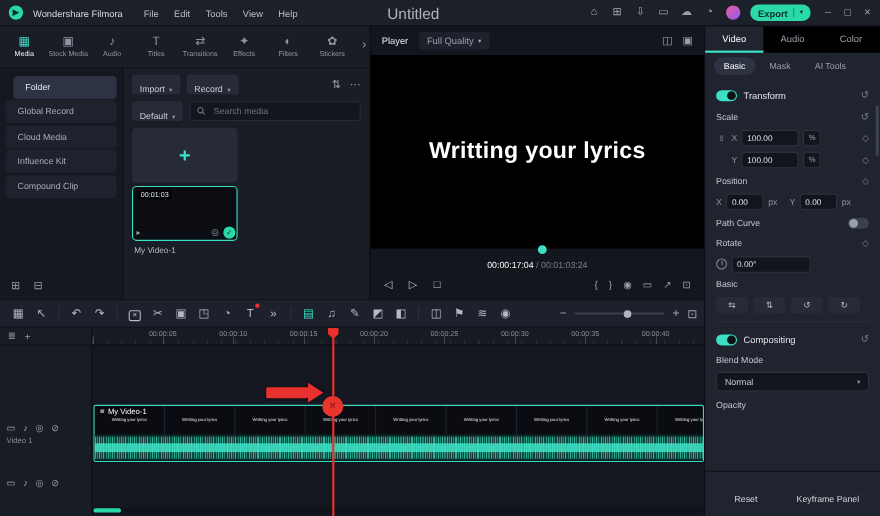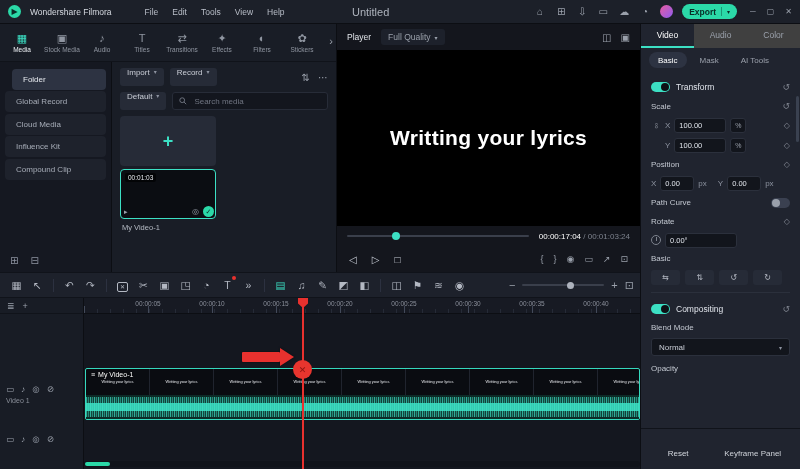--- a/index.html
+++ b/index.html
@@ -3,23 +3,23 @@
 <meta charset="utf-8">
 <style>
   html,body{margin:0;padding:0;background:#0c0e13;}
   *{box-sizing:border-box;font-family:"Liberation Sans","DejaVu Sans",sans-serif;}
   .app{position:relative;width:800px;height:469px;background:#14161d;color:#c8ccd4;overflow:hidden;font-size:9px;-webkit-font-smoothing:antialiased;}
 
   
   .titlebar{height:24px;background:#1c2029;display:flex;align-items:center;padding:0 8px;gap:9px;position:relative;border-bottom:1px solid #0c0e13;}
   .logo{width:13px;height:13px;border-radius:50%;background:#2bd9a8;color:#0a2d27;display:grid;place-items:center;font-size:8px;font-weight:bold;}
   .appname{font-size:8.5px;color:#d6dae1;white-space:nowrap;}
-  .menus{display:flex;gap:14px;margin-left:24px;}
+  .menus{display:flex;gap:14px;margin-left:10px;}
   .menu-item{color:#b9bec8;font-size:8.5px;}
-  .tb-title{position:absolute;left:352px;top:0;height:24px;display:flex;align-items:center;color:#aeb3bd;font-size:11px;}
+  .tb-title{position:absolute;left:352px;top:0;height:24px;display:flex;align-items:center;color:#aeb3bd;font-size:14px;}
   .tb-right{margin-left:auto;display:flex;align-items:center;gap:9px;}
   .q-icon{color:#9aa0ab;font-size:10px;width:12px;text-align:center;}
   .avatar{width:13px;height:13px;border-radius:50%;background:linear-gradient(135deg,#e85ca0,#8e5cf0);}
   .export-pill{height:15px;border-radius:8px;background:#2bd9a8;color:#0a2d27;display:flex;align-items:center;padding:0 7px;gap:5px;font-size:8.5px;font-weight:bold;}
   .export-pill .sep{width:1px;height:9px;background:rgba(10,45,39,.4);}
   .win-controls{display:flex;gap:11px;margin-left:4px;}
   .win-btn{color:#9aa0ab;font-size:8px;}
 
   
   .app-body{display:flex;height:445px;}
@@ -36,21 +36,21 @@
   .tab-overflow{position:absolute;right:3px;top:11px;color:#9aa0ab;font-size:11px;}
   .media-row{flex:1;display:flex;min-height:0;}
   .m-sidebar{width:112px;background:#151821;border-right:1px solid #0c0e13;padding-top:5px;display:flex;flex-direction:column;}
   .side-item{height:21px;display:flex;align-items:center;gap:4px;margin:1.5px 5px;padding:0 7px;border-radius:4px;background:#1e222c;color:#a7adb8;font-size:8px;white-space:nowrap;overflow:hidden;}
   .side-item .caret{font-size:7px;color:#7d828d;}
   .side-item.indent{margin-left:12px;}
   .side-item.active{background:#2d3342;color:#e6e9ee;}
   .sidebar-footer{margin-top:auto;display:flex;gap:12px;padding:6px 10px;color:#8d93a0;font-size:10px;}
   .media-content{flex:1;display:flex;flex-direction:column;padding:6px 8px;min-width:0;}
   .mc-row{display:flex;align-items:center;gap:6px;margin-bottom:6px;}
-  .btn-dark{background:#262b37;border-radius:3px;height:18px;padding:0 7px;font-size:8px;color:#c9cdd6;display:flex;align-items:flex-start;gap:4px;white-space:nowrap;}
+  .btn-dark{background:#262b37;border-radius:3px;height:18px;padding:0 7px;font-size:8px;color:#c9cdd6;display:flex;align-items:flex-end;gap:4px;white-space:nowrap;}
   .btn-dark .caret{font-size:6px;color:#8d93a0;}
   .mc-icons{margin-left:auto;display:flex;gap:8px;color:#9aa0ab;font-size:10px;}
   .search-box{flex:1;height:18px;background:#13161e;border:1px solid #272c38;border-radius:3px;display:flex;align-items:center;padding:0 6px;gap:5px;min-width:0;}
   .search-box svg{flex:0 0 auto;}
   .search-box input{background:transparent;border:0;outline:0;color:#c9cdd6;font-size:8px;width:100%;}
   .search-box input::placeholder{color:#6f7480;}
   .tiles{display:flex;flex-direction:column;gap:3px;overflow:hidden;}
   .tile{width:96px;height:50px;background:#262b37;border-radius:4px;position:relative;display:grid;place-items:center;flex:0 0 auto;}
   .tile-caption{font-size:7.5px;color:#b6bbc4;margin:1px 0 4px 2px;}
   .tile.import-tile .plus{color:#3ce0c4;font-size:18px;font-weight:bold;}
@@ -62,21 +62,21 @@
 
   
   .player-section{flex:1;display:flex;flex-direction:column;background:#14161d;border-left:1px solid #0c0e13;}
   .player-header{height:26px;display:flex;align-items:center;padding:0 10px;gap:10px;}
   .player-label{color:#e2e5ea;font-size:8.5px;}
   .quality-dd{display:flex;align-items:center;gap:4px;color:#9aa0ab;font-size:8.5px;background:#1d212b;border-radius:3px;height:16px;padding:0 7px;}
   .quality-dd .caret{font-size:6px;}
   .ph-icons{margin-left:auto;display:flex;gap:9px;color:#9aa0ab;font-size:10px;}
   .preview{flex:1;background:#000;display:grid;place-items:center;min-height:0;}
   .preview-text{color:#fff;font-size:21px;font-weight:600;letter-spacing:.3px;}
-  .scrub-row{height:20px;display:flex;align-items:center;padding:0 10px;gap:10px;}
+  .scrub-row{height:20px;display:flex;align-items:center;padding:0 10px;gap:10px;flex-direction:column;}
   .scrub-track{flex:1;height:2px;background:#3a3f4b;border-radius:1px;position:relative;}
   .scrub-dot{position:absolute;left:25%;top:-3px;width:8px;height:8px;border-radius:50%;background:#3ce0c4;}
   .timecode{font-size:8px;color:#fff;white-space:nowrap;}
   .timecode .dim{color:#7d828d;}
   .transport{height:26px;display:flex;align-items:center;padding:0 12px;color:#c3c8d1;}
   .tp-left{display:flex;gap:15px;font-size:10px;}
   .tp-right{margin-left:auto;display:flex;gap:10px;font-size:9px;color:#9aa0ab;}
 
   
   .toolbar{height:26px;background:#1d212b;border-top:1px solid #10131a;border-bottom:1px solid #10131a;display:flex;align-items:center;padding:0 6px;}
@@ -122,21 +122,21 @@
   .h-thumb{position:absolute;left:1px;top:1px;width:25px;height:4px;border-radius:2px;background:#2bd9a8;}
   .playhead{position:absolute;top:0;bottom:0;left:218px;width:1.5px;background:#e8312e;z-index:5;}
   .playhead-cap{position:absolute;top:0;left:-4px;width:10px;height:10px;background:#e8312e;clip-path:polygon(0 0,100% 0,100% 55%,50% 100%,0 55%);}
   .playhead-ball{position:absolute;left:209px;top:62px;width:19px;height:19px;border-radius:50%;background:#e8352e;z-index:6;display:grid;place-items:center;color:#8f1511;font-size:9px;font-weight:bold;}
   .annotation-arrow{position:absolute;left:158px;top:50px;z-index:6;display:flex;align-items:center;filter:drop-shadow(0 0 1px rgba(0,0,0,.5));}
   .arrow-body{width:38px;height:10px;background:#e8312e;border-radius:1px;}
   .arrow-head{width:0;height:0;border-top:9px solid transparent;border-bottom:9px solid transparent;border-left:14px solid #e8312e;}
 
   
   .right-panel{width:160px;background:#20242f;border-left:1px solid #0c0e13;display:flex;flex-direction:column;position:relative;}
-  .rp-tabs{height:24px;display:flex;background:#404040;}
+  .rp-tabs{height:24px;display:flex;background:#000000;}
   .rp-tab{flex:1;display:grid;place-items:center;font-size:8.5px;color:#9aa0ab;border-bottom:2px solid transparent;}
   .rp-tab.active{background:#20242f;color:#fff;border-bottom-color:#3ce0c4;}
   .rp-subtabs{height:22px;display:flex;gap:4px;padding:4px 8px 2px;}
   .rp-subtab{padding:0 9px;display:grid;place-items:center;font-size:8px;color:#9aa0ab;border-radius:8px;}
   .rp-subtab.active{background:#2d3342;color:#fff;}
   .rp-content{flex:1;padding:6px 10px 0;overflow:hidden;font-size:8px;color:#8d93a0;}
   .sec-row{height:21px;display:flex;align-items:center;gap:6px;}
   .sec-title{color:#dfe3ea;font-size:8.5px;}
   .sub-title{color:#c3c8d1;font-size:8px;}
   .right-end{margin-left:auto;color:#7d828d;font-size:9px;}

